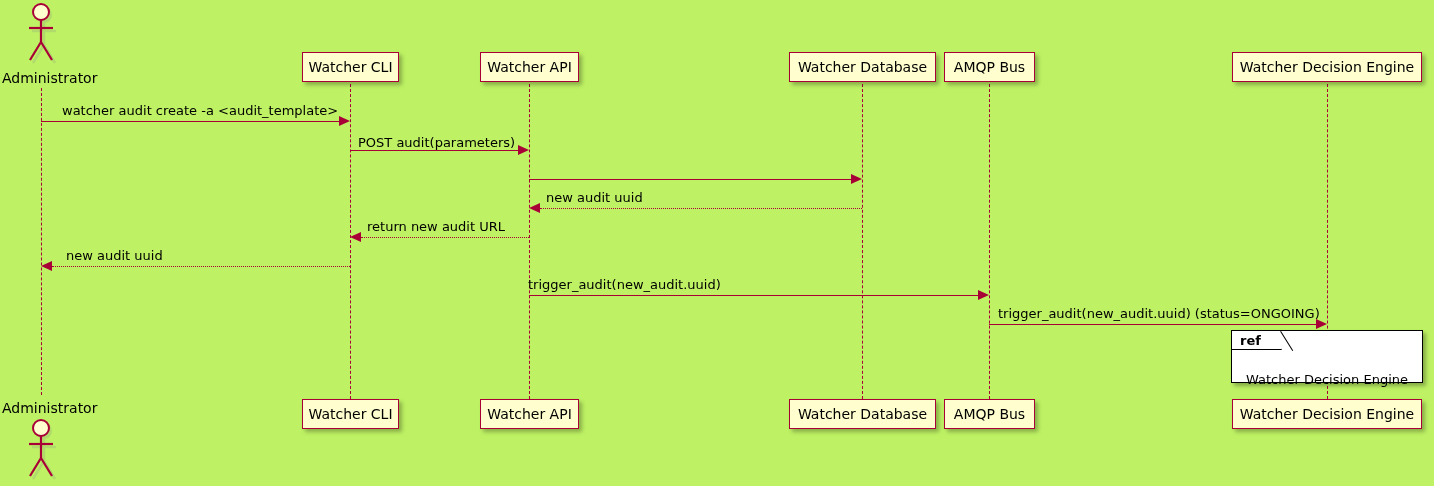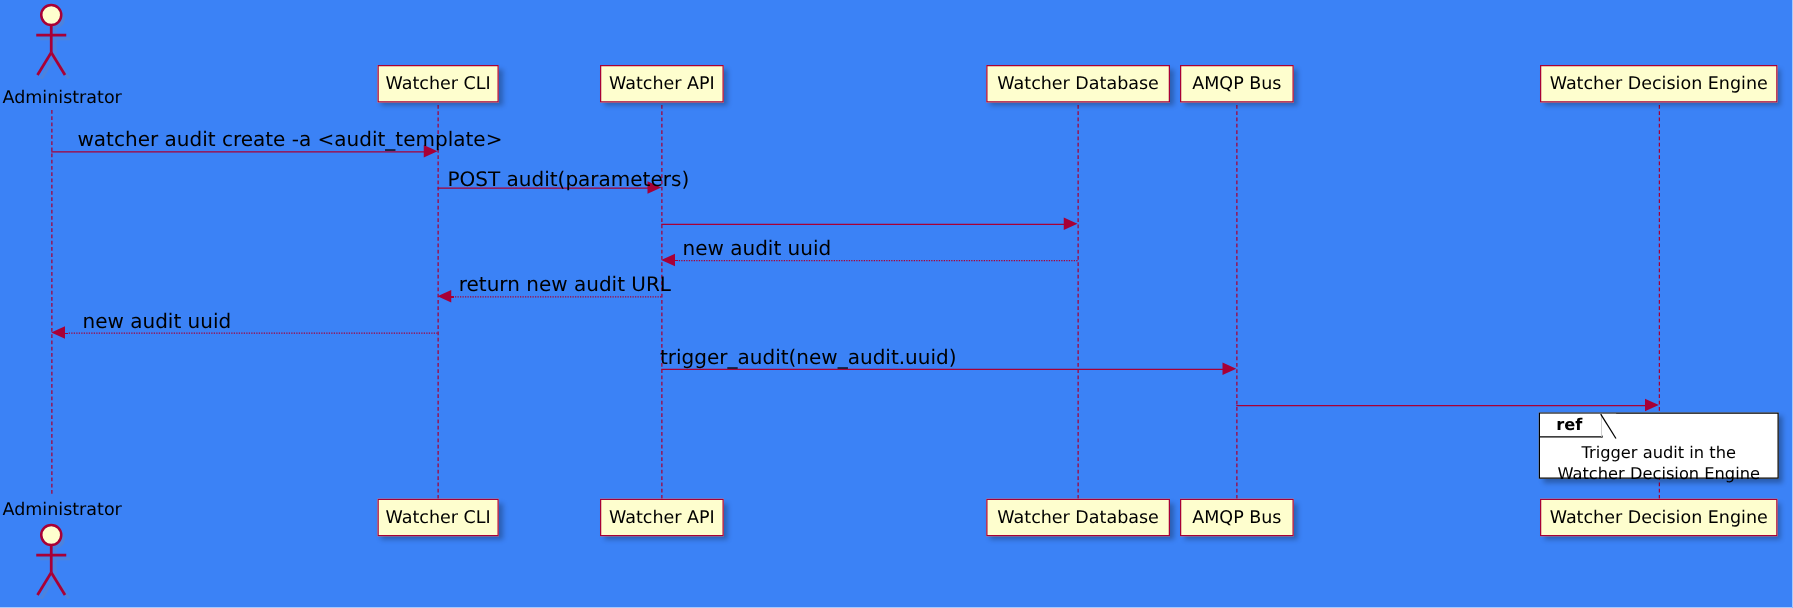--- a/index.html
+++ b/index.html
@@ -7,21 +7,21 @@
     padding: 0;
     background: #FFFFFF;
   }
   body {
     font-family: "DejaVu Sans", sans-serif;
   }
   #diagram {
     position: relative;
     width: 1434px;
     height: 486px;
-    background: #3b82f6;
+    background: #bef264;
     overflow: hidden;
   }
 
   
   .lifeline {
     position: absolute;
     width: 0;
     border-left: 1px dashed #A80036;
     z-index: 1;
   }
@@ -77,21 +77,21 @@
     border-bottom: 5px solid transparent;
     border-left: 11px solid #A80036;
   }
   .arrow-head.left {
     border-top: 5px solid transparent;
     border-bottom: 5px solid transparent;
     border-right: 11px solid #A80036;
   }
   .msg-label {
     position: absolute;
-    font-size: 16px;
+    font-size: 13px;
     color: #000000;
     white-space: nowrap;
     z-index: 3;
     line-height: 1;
   }
 
   
   .ref-box {
     position: absolute;
     box-sizing: border-box;
@@ -214,28 +214,28 @@
   <div class="msg-line dotted" style="left:52px; top:266px; width:298px;"></div>
   <div class="arrow-head left" style="left:41px; top:261px;"></div>
   <div class="msg-label" style="left:66px; top:249px;">new audit uuid</div>
 
   <div class="msg-line" style="left:529px; top:295px; width:452px;"></div>
   <div class="arrow-head right" style="left:978px; top:290px;"></div>
   <div class="msg-label" style="left:528px; top:278px;">trigger_audit(new_audit.uuid)</div>
 
   <div class="msg-line" style="left:989px; top:324px; width:330px;"></div>
   <div class="arrow-head right" style="left:1316px; top:319px;"></div>
+  <div class="msg-label" style="left:998px; top:307px;">trigger_audit(new_audit.uuid) (status=ONGOING)</div>
 
   <div class="ref-box" style="left:1231px; top:330px; width:192px; height:53px;">
-    <div class="ref-tag" style="width:50px;justify-content:center;">
+    <div class="ref-tag" style="width:50px;">
       <span>ref</span>
     </div>
     <div class="ref-tag-fold" style="left:48.5px;"></div>
     <div class="ref-tag-fold-line" style="left:48.5px;"></div>
-    <div class="ref-body" style="top:23px;">Trigger audit in the</div>
     <div class="ref-body" style="top:40px;">Watcher Decision Engine</div>
   </div>
 
   <div class="participant" style="left:302px; top:399px; width:97px; height:30px;">
     <span>Watcher CLI</span>
   </div>
 
   <div class="participant" style="left:480px; top:399px; width:99px; height:30px;">
     <span>Watcher API</span>
   </div>

